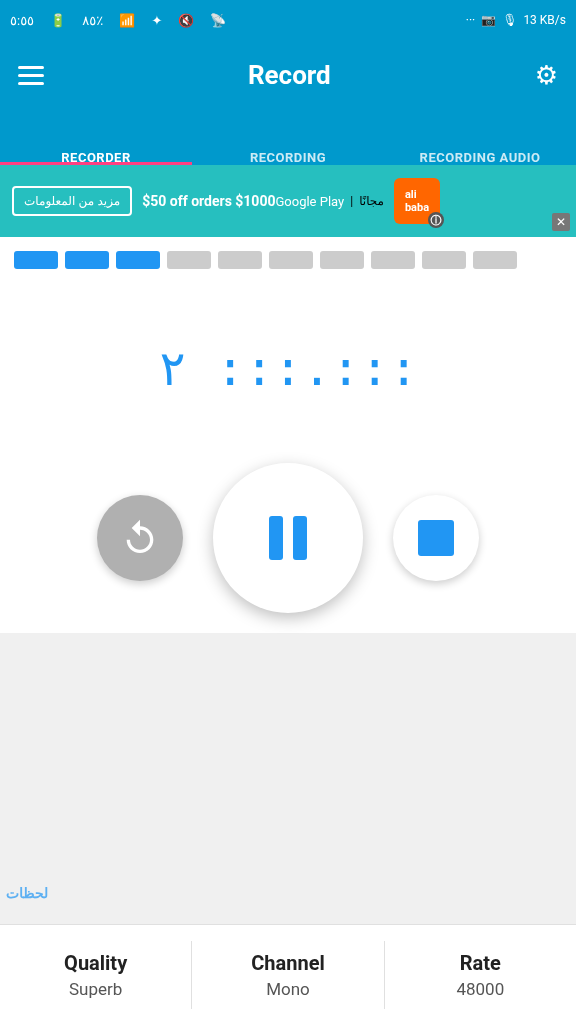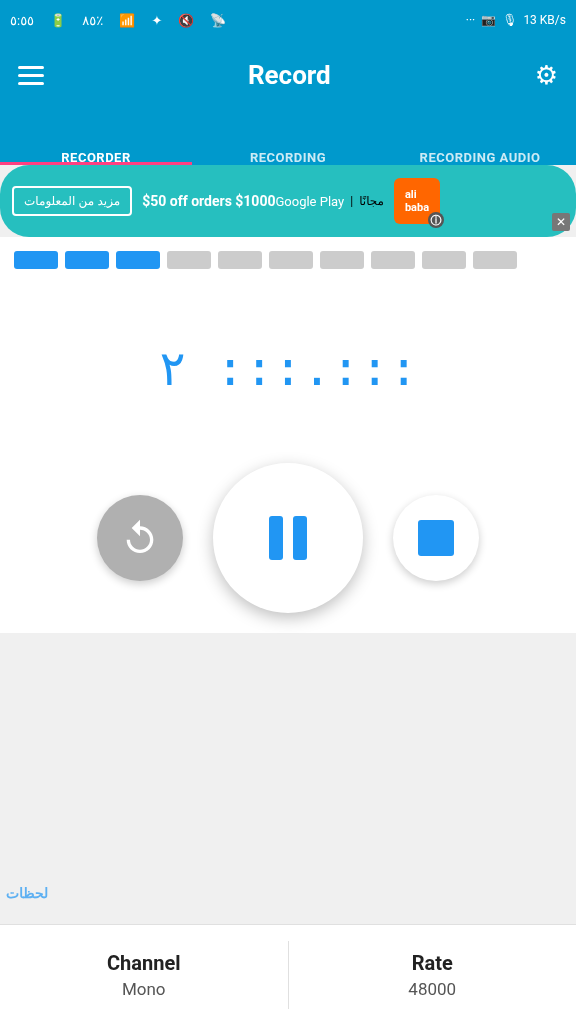--- a/index.html
+++ b/index.html
@@ -110,21 +110,20 @@
     
     .ad-banner {
       width: 100%;
       height: 72px;
       background: #26bfbf;
       display: flex;
       align-items: center;
       padding: 8px 12px;
       gap: 10px;
       position: relative;
-      border-radius: 29px;
     }
     .ad-button {
       border: 2px solid white;
       color: white;
       background: transparent;
       padding: 6px 10px;
       font-size: 12px;
       border-radius: 4px;
       cursor: pointer;
       white-space: nowrap;
@@ -460,20 +459,24 @@
     </button>
 
     <button class="btn-stop">
       <div class="stop-square"></div>
     </button>
   </div>
 </div>
 
 <div class="bottom-info">
   <div class="info-item">
+    <span class="info-label">Quality</span>
+    <span class="info-value">Superb</span>
+  </div>
+  <div class="info-item">
     <span class="info-label">Channel</span>
     <span class="info-value">Mono</span>
   </div>
   <div class="info-item">
     <span class="info-label">Rate</span>
     <span class="info-value">48000</span>
   </div>
 </div>
 
 </body></html>

